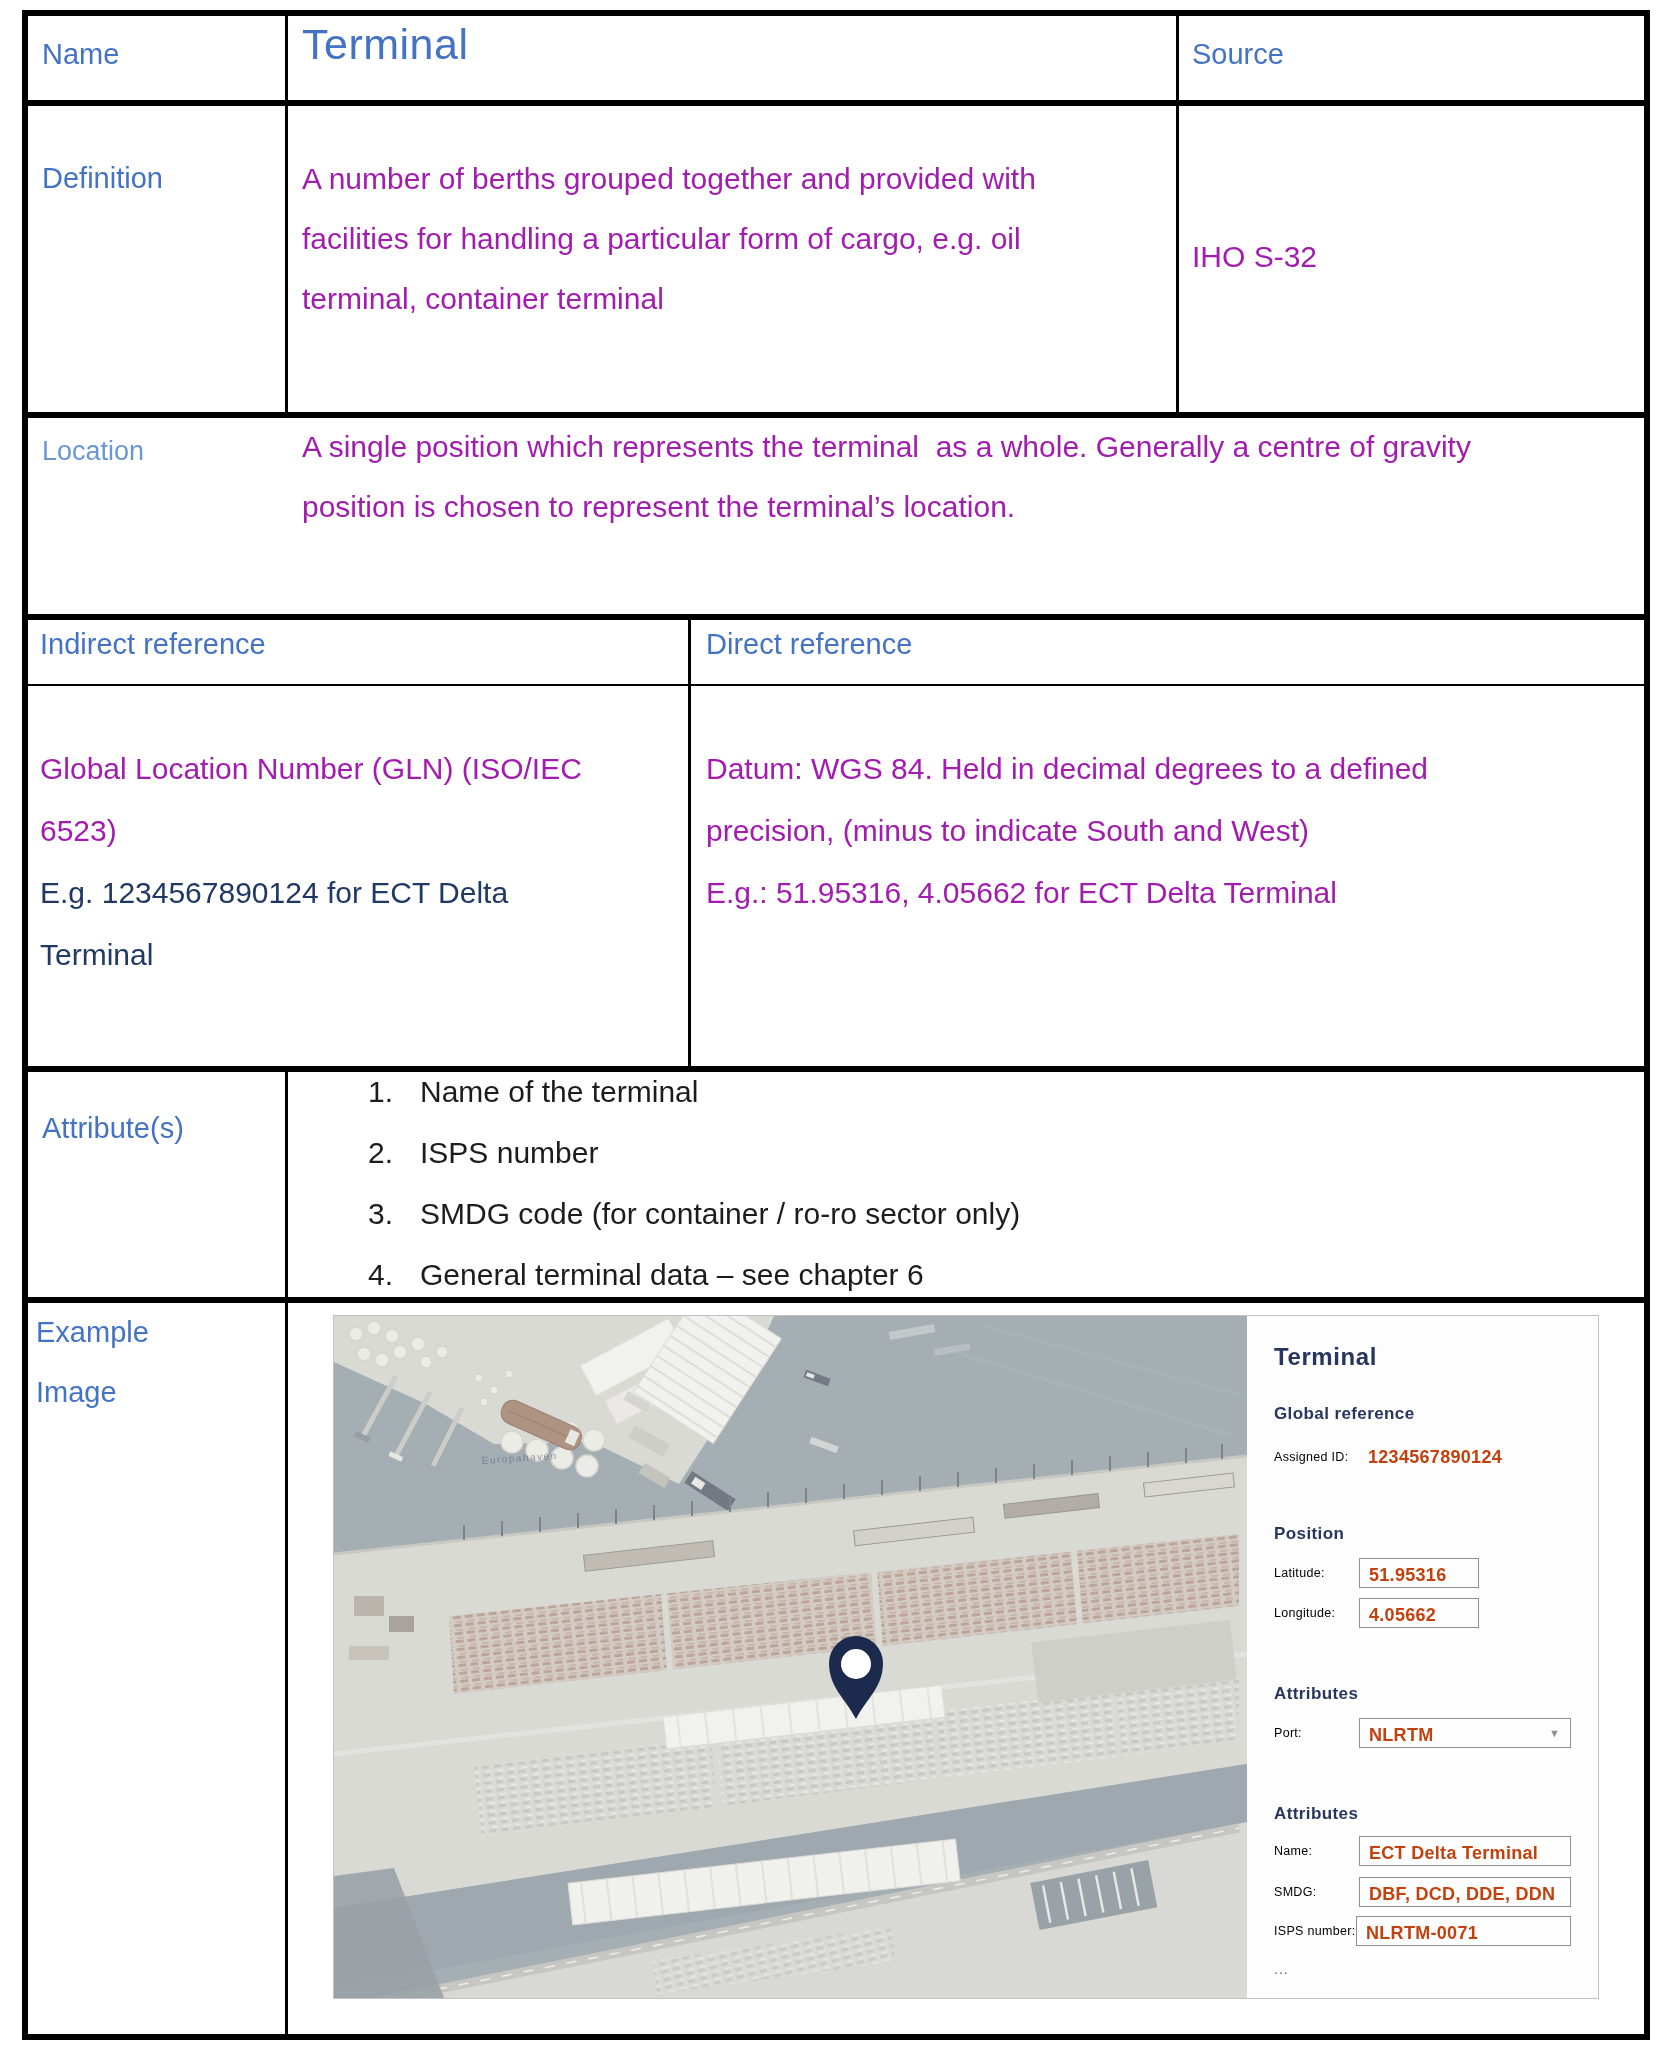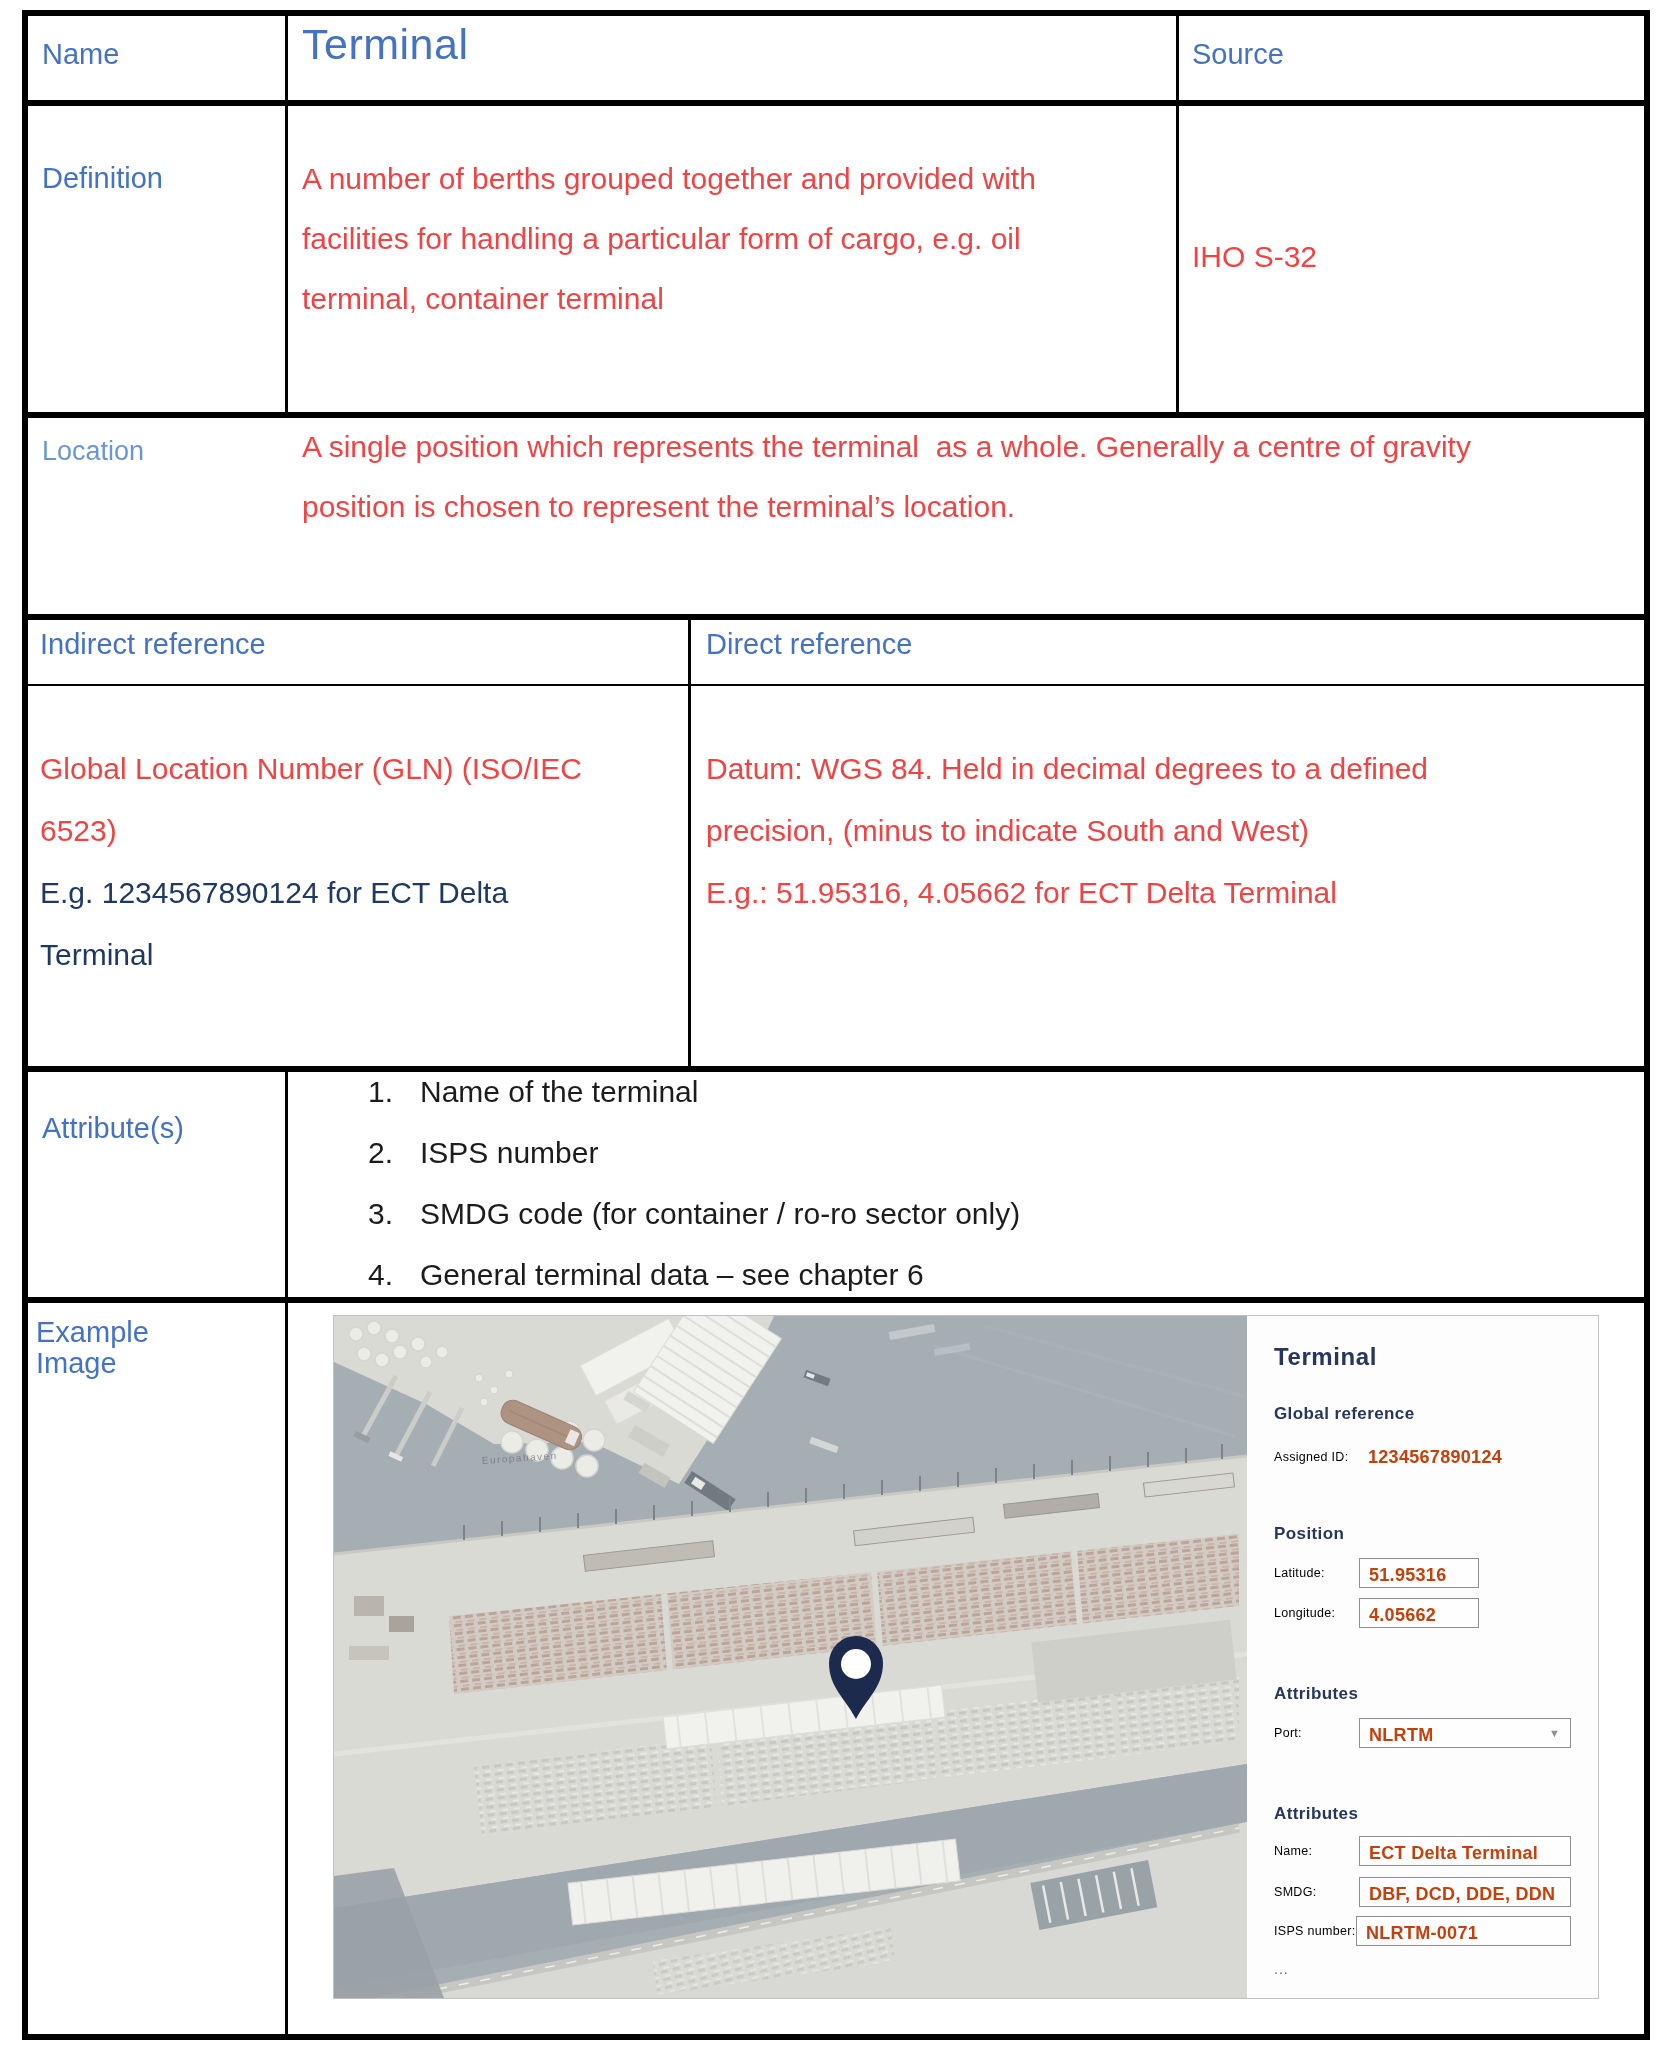--- a/index.html
+++ b/index.html
@@ -7,21 +7,21 @@
         font-family:"Liberation Sans","DejaVu Sans",sans-serif;color:#1c1c1c;padding-left:20px;}
   .abs{position:absolute;}
   
   .outer{left:22px;top:10px;width:1628px;height:2030px;border:6px solid #000;box-sizing:border-box;}
   .hline{position:absolute;left:22px;width:1628px;background:#000;}
   .vline{position:absolute;width:3px;background:#000;}
   
   .lbl{color:#4472c4;font-size:29px;}
   .lbl-light{color:#6b96d4;font-size:27px;}
   .title{color:#4472c4;font-size:43px;letter-spacing:.5px;}
-  .body{font-size:30px;color:#ef4444;}
+  .body{font-size:30px;color:#a21caf;}
   .navy{color:#1f3864;}
   .pre{white-space:pre;}
   .attr-row{left:368px;font-size:30px;color:#1c1c1c;}
   .attr-num{display:inline-block;width:52px;}
   
   .shot{left:333px;top:1315px;width:1264px;height:682px;border:1px solid #c2c2c2;background:#fdfdfe;}
   .map{position:absolute;left:0;top:0;width:913px;height:682px;}
   .panel{position:absolute;left:913px;top:0;width:351px;height:682px;background:#fdfdfe;
          font-family:"Liberation Sans","DejaVu Sans",sans-serif;}
   .p-title{position:absolute;left:27px;top:27px;font-size:24px;font-weight:bold;color:#27355f;letter-spacing:.6px;}
@@ -82,21 +82,21 @@
     <span class="attr-num">2.</span><span>ISPS number</span>
   </div>
   <div class="abs attr-row" style="top:1197px;">
     <span class="attr-num">3.</span><span>SMDG code (for container / ro-ro sector only)</span>
   </div>
   <div class="abs attr-row" style="top:1258px;">
     <span class="attr-num">4.</span><span>General terminal data – see chapter 6</span>
   </div>
 
   <div class="abs lbl" style="left:36px;top:1316px;">Example</div>
-  <div class="abs lbl" style="left:36px;top:1347px;">Image</div>
+  <div class="abs lbl" style="left:36px;top:1376px;">Image</div>
 
   <div class="abs shot">
 
     <svg class="map" viewBox="0 0 913 682">
       <defs>
         <pattern id="yardRed" width="12" height="8" patternUnits="userSpaceOnUse" patternTransform="rotate(-6.5)">
           <rect width="12" height="8" fill="#cfc5bd"></rect>
           <rect width="8" height="3" fill="#b29486"></rect>
           <rect x="2" y="5" width="7" height="2" fill="#c0a99c"></rect>
         </pattern>

